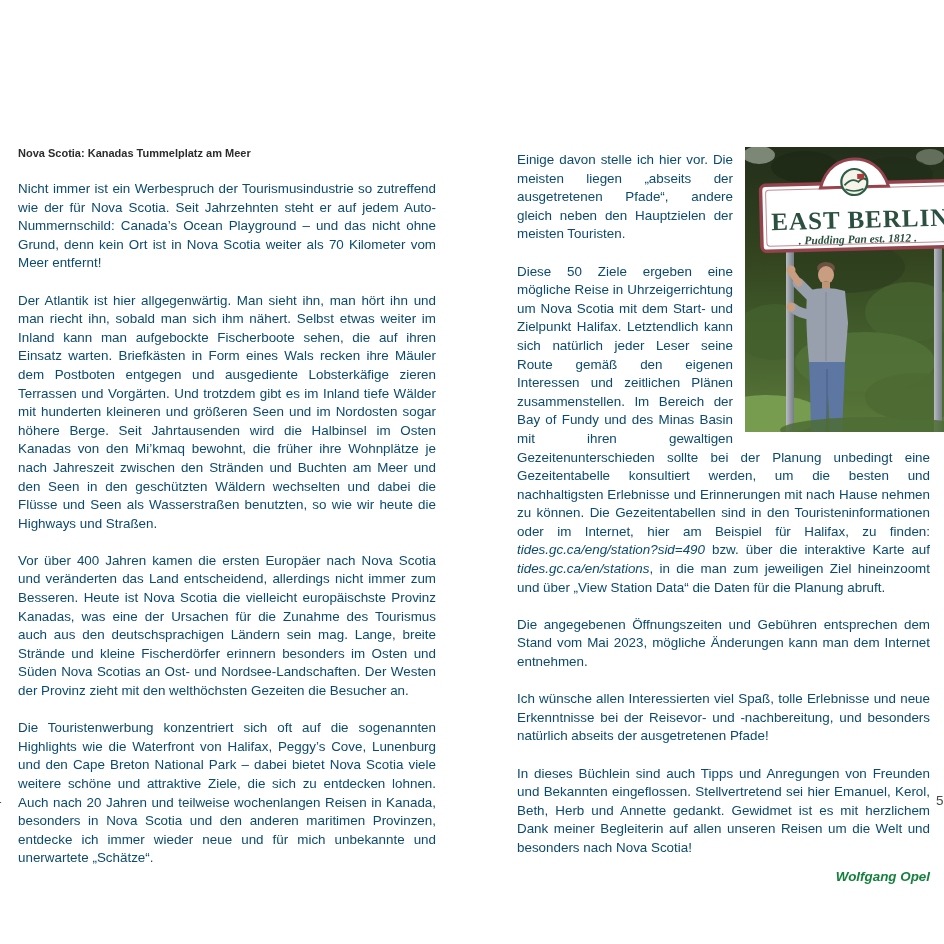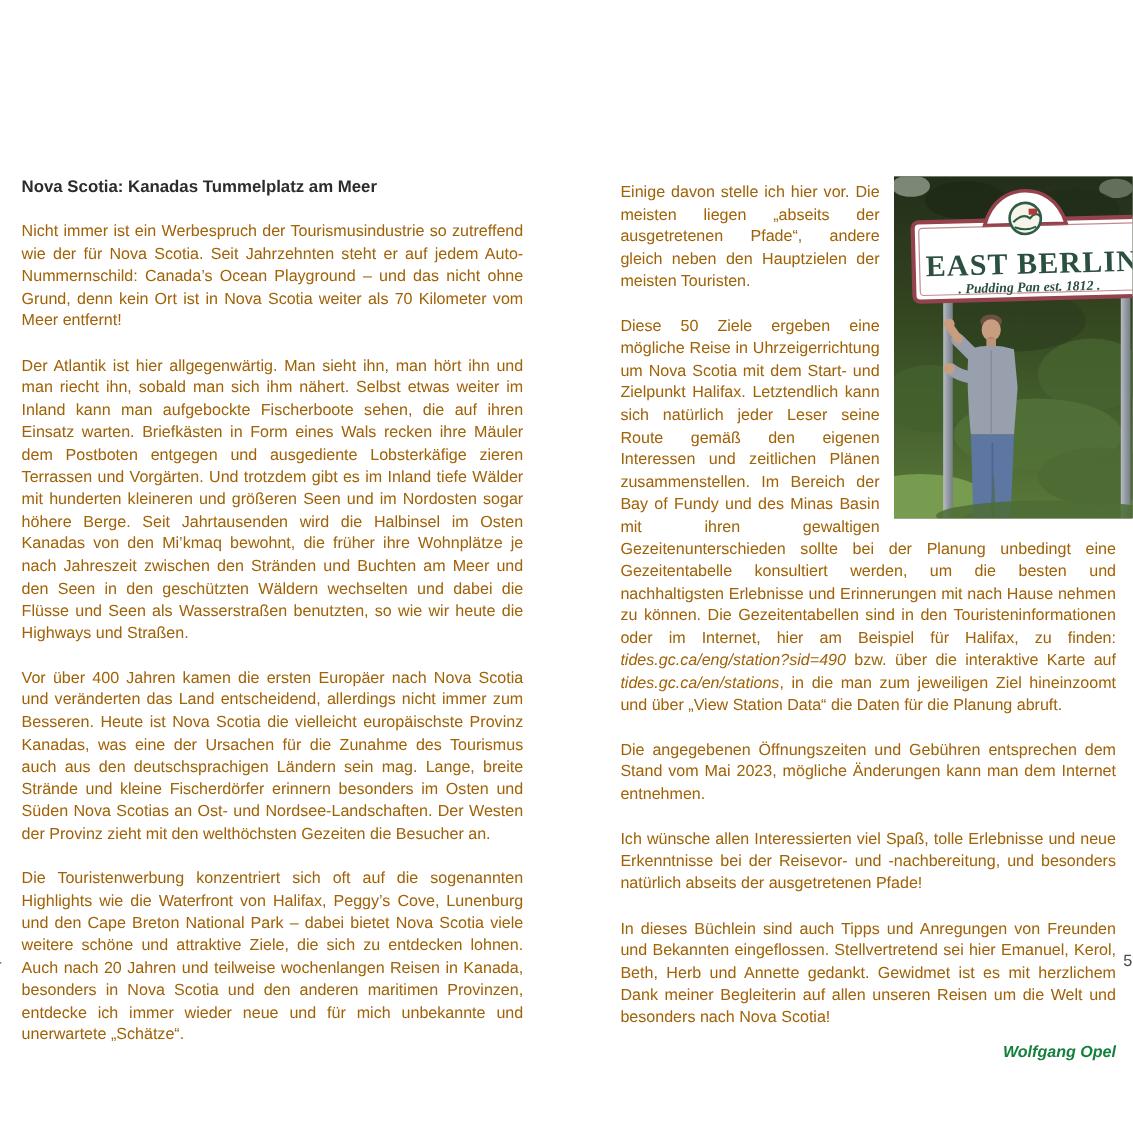--- a/index.html
+++ b/index.html
@@ -8,25 +8,25 @@
     font-family:"Liberation Sans","DejaVu Sans",sans-serif; color:#3f3f3f;
   }
   .spread { position:absolute; inset:0; background:#ffffff; }
 
   
   .left-page { position:absolute; left:18px; top:147px; width:418px; }
   .chapter-heading {
     margin:0 0 33px 0; font-variant:small-caps; letter-spacing:2.5px;
     font-size:23px; font-weight:700; color:#75746c;
   }
-  .section-subheading { margin:0 0 21px 0; font-size:14px; font-weight:700; color:#2c2c2c; }
+  .section-subheading { margin:0 0 21px 0; font-size:11px; font-weight:700; color:#2c2c2c; }
 
   p.bodytext {
     margin:0 0 18.6px 0; font-size:13.4px; line-height:18.6px;
-    text-align:justify; color:#a16207;
+    text-align:justify; color:#0c4a6e;
   }
   p.bodytext:last-child { margin-bottom:0; }
   p.bodytext em { font-style:italic; }
 
   
   .right-page { position:absolute; left:517px; top:151px; width:413px; }
   .photo-wrap {
     float:right; width:199px; height:285px;
     margin:-4px -14px 12px 12px; overflow:hidden; background:#2e3d27;
   }

